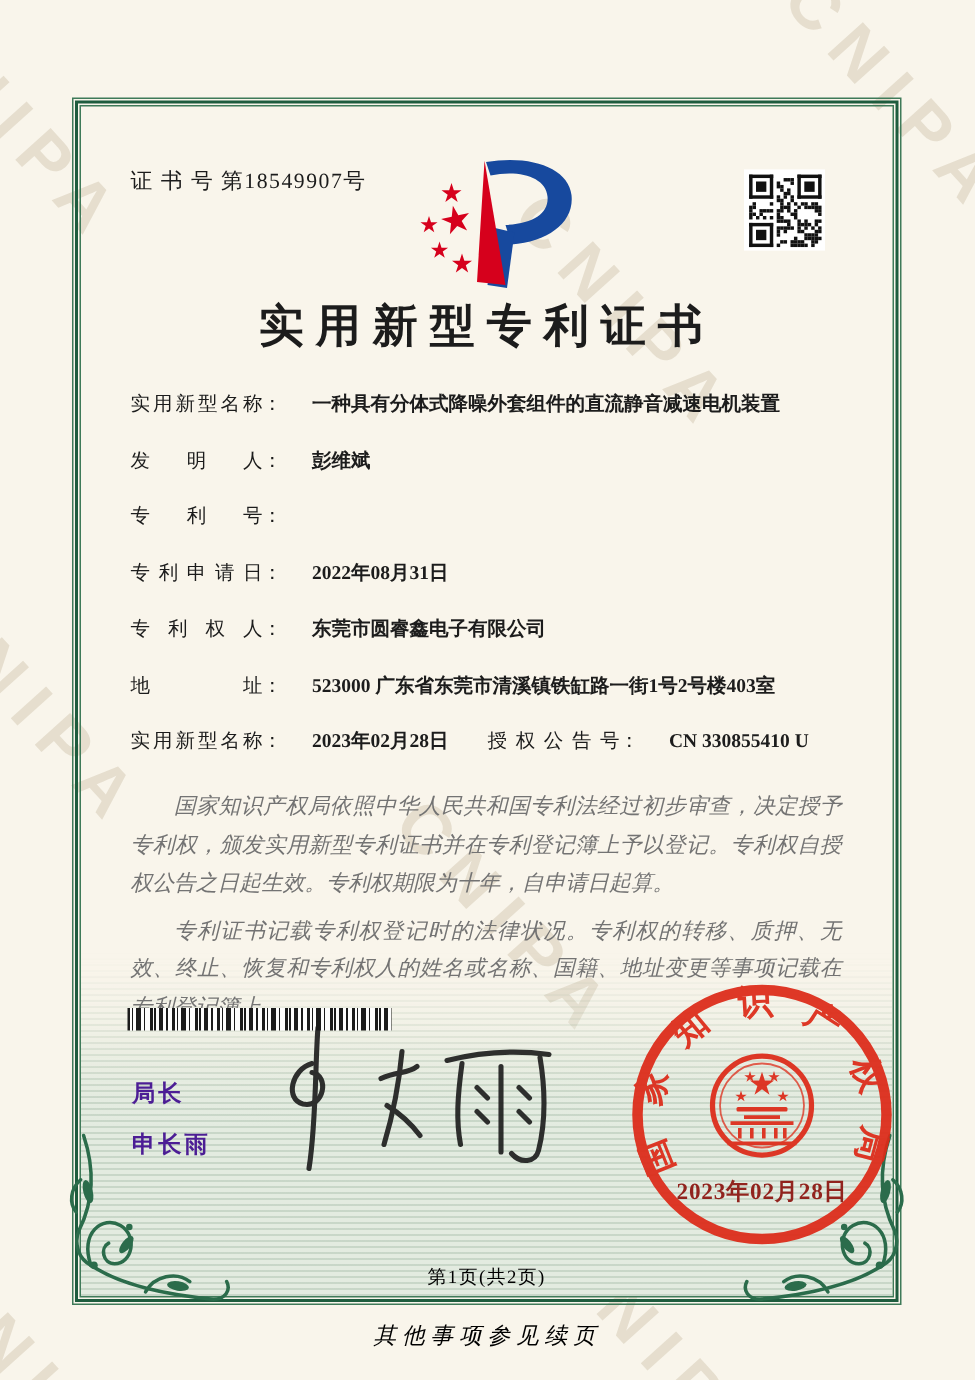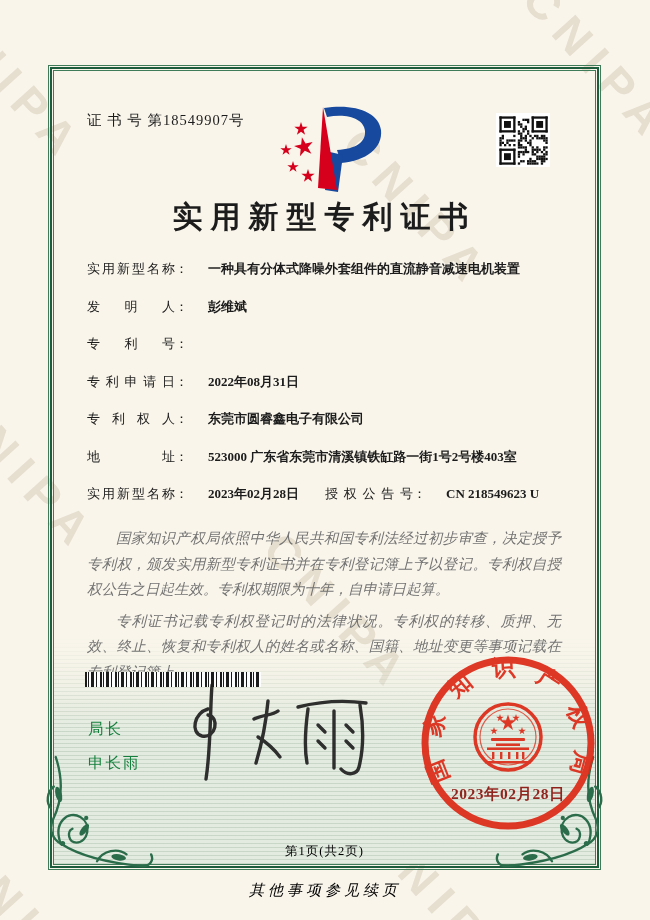--- a/index.html
+++ b/index.html
@@ -28,22 +28,22 @@
   .fcolon{flex:none;}
   .fvalue{font-weight:700;margin-left:20px;white-space:normal;}
   .pair2{margin-left:26px;display:flex;align-items:flex-start;}
   .paras{position:absolute;left:35px;right:36px;top:457px;font-size:14.5px;line-height:25.5px;
          font-style:italic;color:#737373;}
   .paras p{margin:0 0 6px 0;text-indent:2em;text-align:justify;}
   .barcode{position:absolute;left:33px;top:603px;width:176px;height:15px;background:
      repeating-linear-gradient(90deg,#1b1b1b 0 2px,#fdfdfd 2px 3px,#1b1b1b 3px 4px,#fdfdfd 4px 6px,
      #1b1b1b 6px 9px,#fdfdfd 9px 11px,#1b1b1b 11px 12px,#fdfdfd 12px 15px);z-index:3;}
   .signer{position:absolute;left:36px;top:650px;z-index:3;
-          font-family:"Liberation Sans","DejaVu Sans",sans-serif;font-weight:400;font-size:15.5px;
-          letter-spacing:2px;color:#15803d;}
+          font-family:"Liberation Sans","DejaVu Sans",sans-serif;font-weight:700;font-size:15.5px;
+          letter-spacing:2px;color:#4c1d95;}
   .signer div{margin-bottom:13px;}
   .signature{position:absolute;left:112px;top:606px;width:236px;height:122px;z-index:3;}
   .seal{position:absolute;left:366px;top:584px;width:180px;height:180px;z-index:5;opacity:.93;}
   .pagenum{position:absolute;left:0;right:0;bottom:6px;text-align:center;font-size:12.5px;
            letter-spacing:1px;color:#000000;z-index:3;}
   .orn{position:absolute;width:118px;height:128px;z-index:4;pointer-events:none;}
   .orn.left{left:-12px;bottom:-15px;}
   .orn.right{right:-12px;bottom:-15px;transform:scaleX(-1);}
   .contnote{position:absolute;left:0;right:0;top:881px;text-align:center;font-size:15px;
             letter-spacing:4px;font-style:italic;color:#000000;}
@@ -286,21 +286,21 @@
           <span class="fcolon">：</span>
         <span class="fvalue">523000 广东省东莞市清溪镇铁缸路一街1号2号楼403室</span>
       </div>
       <div class="frow">
         <span class="flabel">实用新型名称</span>
           <span class="fcolon">：</span>
         <span class="fvalue">2023年02月28日</span>
         <span class="pair2">
           <span class="flabel">授权公告号</span>
             <span class="fcolon">：</span>
-          <span class="fvalue">CN 218549623 U</span>
+          <span class="fvalue">CN 330855410 U</span>
         </span>
       </div>
     </div>
 
     <div class="paras">
       <p>国家知识产权局依照中华人民共和国专利法经过初步审查，决定授予专利权，颁发实用新型专利证书并在专利登记簿上予以登记。专利权自授权公告之日起生效。专利权期限为十年，自申请日起算。</p>
       <p>专利证书记载专利权登记时的法律状况。专利权的转移、质押、无效、终止、恢复和专利权人的姓名或名称、国籍、地址变更等事项记载在专利登记簿上。</p>
     </div>
 
     <div class="barcode"></div>

